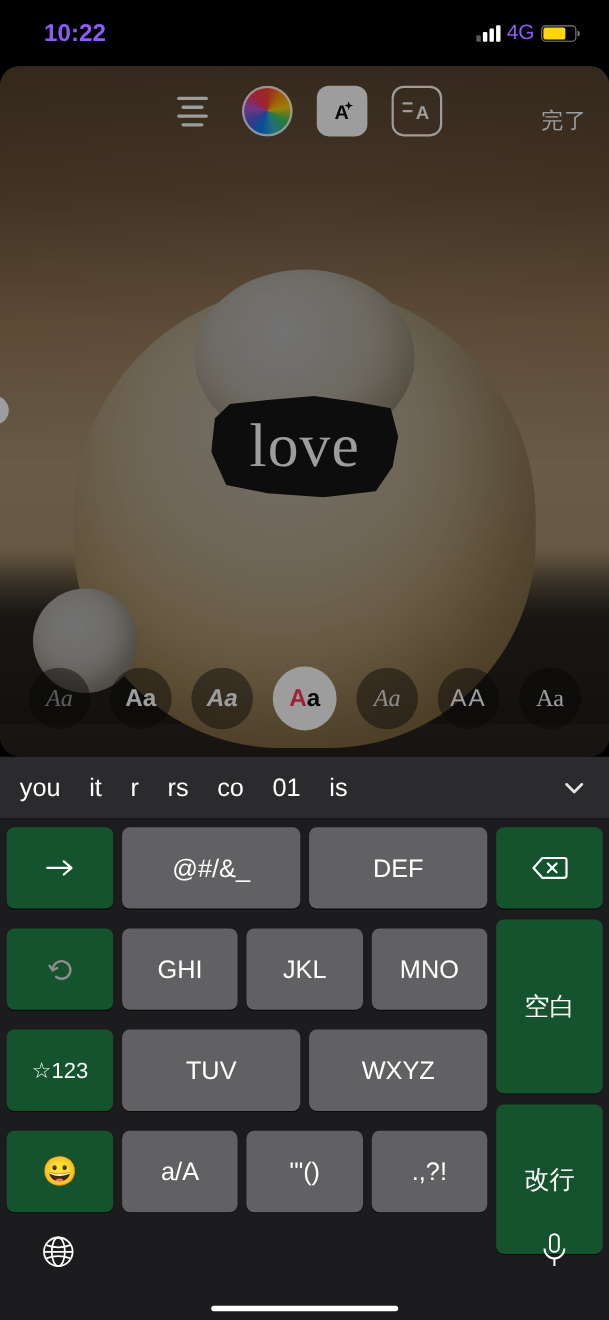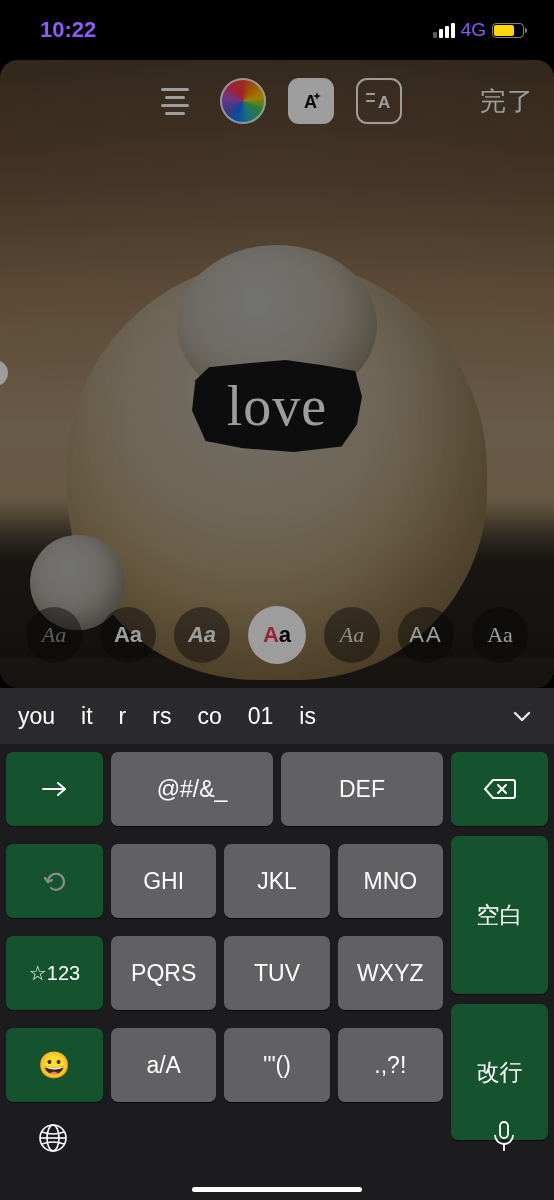--- a/index.html
+++ b/index.html
@@ -59,21 +59,21 @@
   
   .color-handle { position:absolute; left:-6px; top:300px; width:14px; height:26px; border-radius:0 14px 14px 0; background:#fff; z-index:40; }
 
   
   .toolbar { position:absolute; top:18px; left:0; right:0; display:flex; align-items:center; justify-content:center; gap:22px; z-index:30; }
   .tool { width:46px; height:46px; border-radius:11px; display:flex; align-items:center; justify-content:center; color:#fff; }
   .tool.white { background:#fff; color:#000; }
   .color-wheel { width:46px; height:46px; border-radius:50%;
     background: conic-gradient(#ff3b30,#ff9500,#ffcc00,#34c759,#30b0c7,#007aff,#5856d6,#af52de,#ff2d55,#ff3b30);
     box-shadow: 0 0 0 2px rgba(255,255,255,.9) inset; }
-  .done { position:absolute; right:20px; top:24px; color:#fff; font-size:26px; font-weight:500; letter-spacing:1px; z-index:30;margin-left:40px; }
+  .done { position:absolute; right:20px; top:36px; color:#fff; font-size:20px; font-weight:500; letter-spacing:1px; z-index:30;margin-left:40px; }
 
   .align-lines { display:flex; flex-direction:column; gap:5px; align-items:center; }
   .align-lines span { height:3px; background:#fff; border-radius:2px; }
   .align-lines span:nth-child(1){width:28px;}
   .align-lines span:nth-child(2){width:20px;}
   .align-lines span:nth-child(3){width:28px;}
   .align-lines span:nth-child(4){width:20px;}
 
   
   .font-row { position:absolute; bottom:24px; left:0; right:0; display:flex; align-items:center; justify-content:center; gap:18px; z-index:30; }
@@ -227,21 +227,20 @@
               <path d="M6 14 A8 8 0 1 1 9 20" stroke="#8d8d8f" stroke-width="2.2" fill="none" stroke-linecap="round"></path>
               <path d="M6 14 L3 10 M6 14 L10 12" stroke="#8d8d8f" stroke-width="2.2" fill="none" stroke-linecap="round"></path>
             </svg>
         </div>
         <div class="key wM">GHI</div>
         <div class="key wM">JKL</div>
         <div class="key wM">MNO</div>
       </div>
       <div class="krow">
         <div class="key fn w1" style="font-size:20px;">☆123</div>
-        <div class="key wM">PQRS</div>
         <div class="key wM">TUV</div>
         <div class="key wM">WXYZ</div>
       </div>
       <div class="krow">
         <div class="key fn w1" style="font-size:26px;">
             <span>😀</span>
           </div>
         <div class="key wM">a/A</div>
         <div class="key wM">'"()</div>
         <div class="key wM">.,?!</div>

